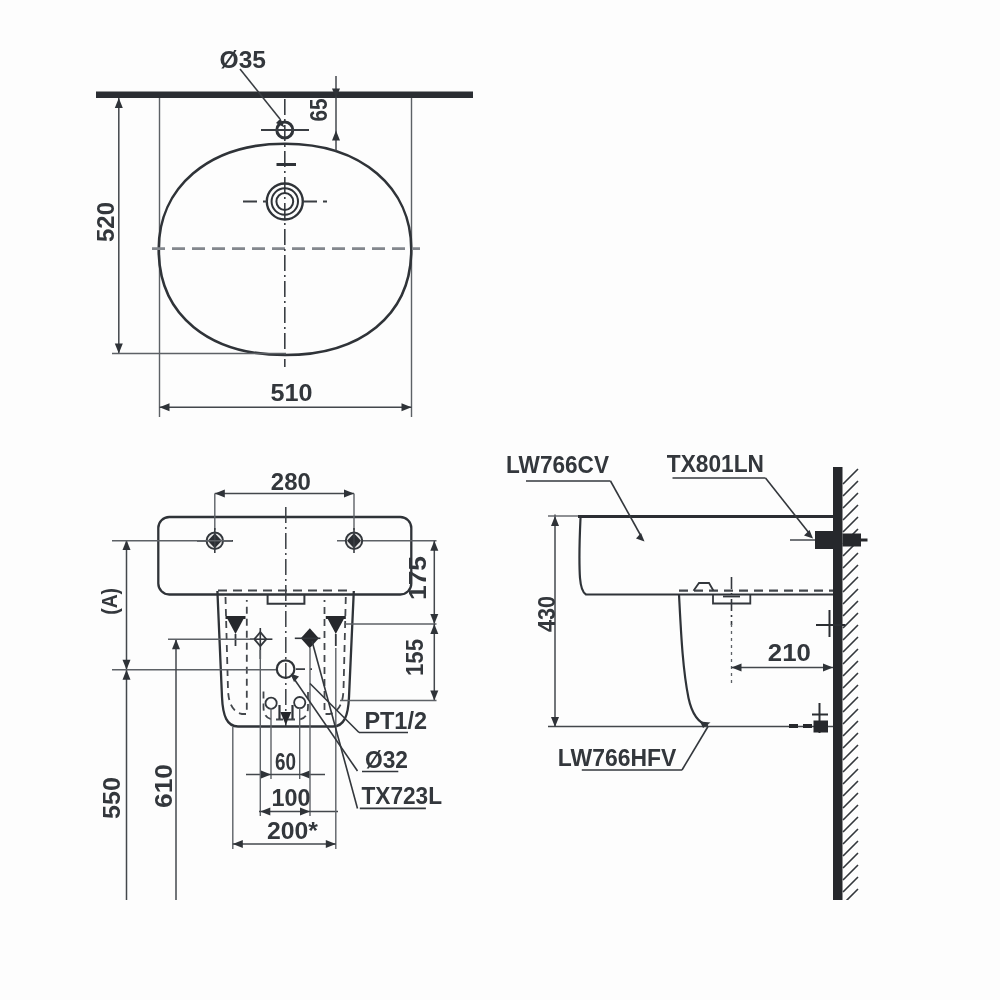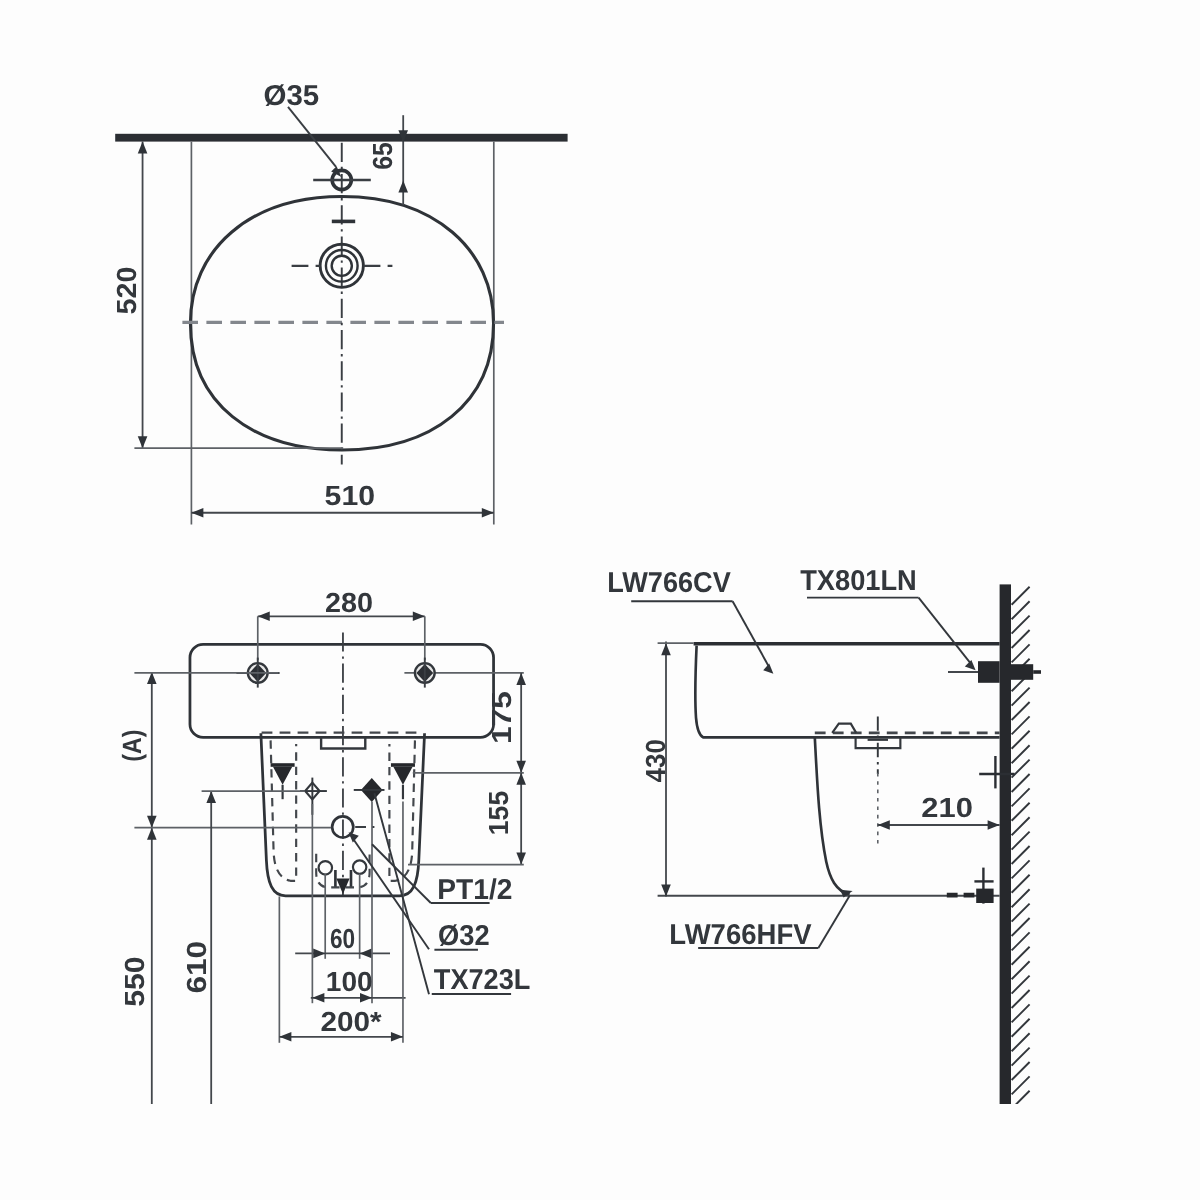--- a/index.html
+++ b/index.html
@@ -1,16 +1,16 @@
 <!DOCTYPE html>
 <html><head>
 <meta charset="utf-8">
 <style>
 html,body{margin:0;padding:0;background:#fdfdfd;}
-#page{width:1000px;height:900px;position:relative;font-family:"Liberation Sans",sans-serif;margin-top:20px;}
+#page{width:1000px;height:900px;position:relative;font-family:"Liberation Sans",sans-serif;}
 text{font-family:"Liberation Sans",sans-serif;font-weight:bold;fill:#33373c;}
 </style>
 </head>
 <body>
 <div id="page">
 <svg width="1000" height="1000" viewBox="0 0 1000 1000">
 <rect x="0" y="0" width="1000" height="1000" fill="#fdfdfd"></rect>
 
 <g id="tv-wall">
 <rect x="96" y="91.5" width="377" height="6.5" fill="#2b2e33"></rect>

